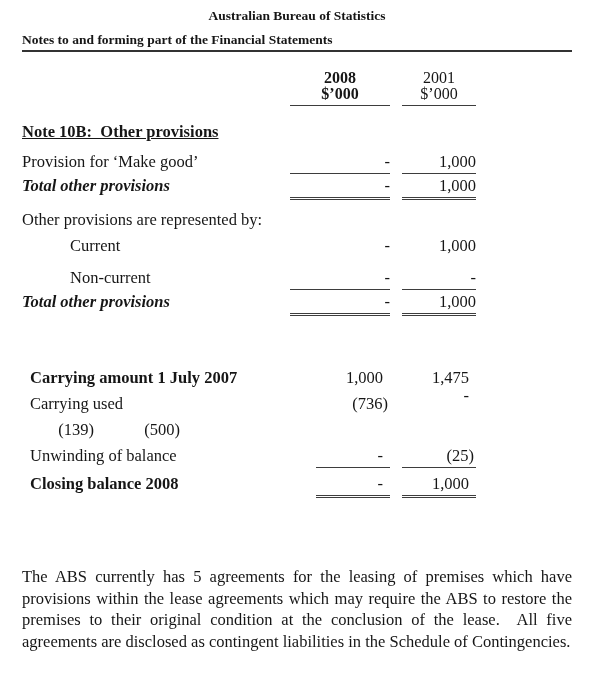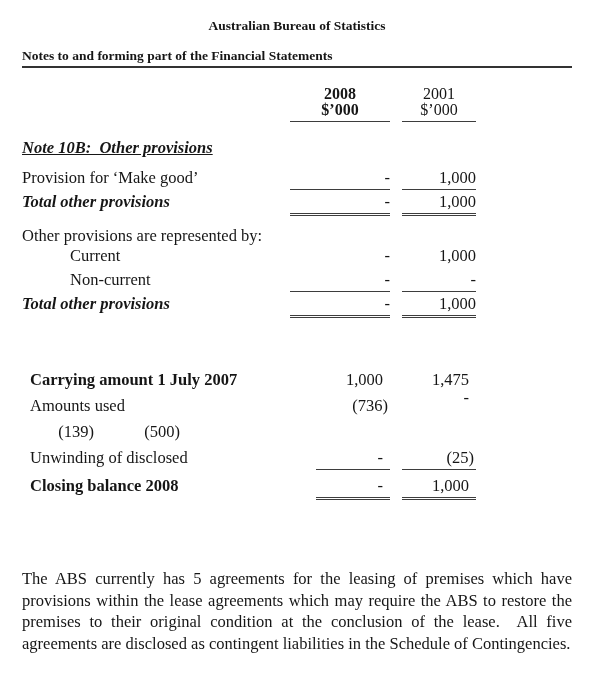--- a/index.html
+++ b/index.html
@@ -5,30 +5,30 @@
   html, body { margin: 0; padding: 0; }
   body {
     width: 600px; height: 679px;
     background: #ffffff;
     color: #161616;
     font-family: "Liberation Serif", serif;
     font-size: 16.5px;
     line-height: 1.22;
     overflow: hidden;
   }
-  .page { padding: 18px 28px 0 22px; }
+  .page { padding: 8px 28px 0 22px; }
 
   .org-title {
     text-align: center;
     font-weight: bold;
     font-size: 13.5px;
     line-height: 16px;
   }
   .doc-heading {
-    margin-top: 14px;
+    margin-top: 8px;
     font-weight: bold;
     font-size: 13.5px;
     line-height: 15px;
     padding-bottom: 3px;
     border-bottom: 2px solid #333;
   }
 
   
   .cols { width: 454px; }
   .finrow { display: flex; align-items: baseline; }
@@ -44,33 +44,32 @@
 
   .colhead { margin-top: 18px; }
   .colhead .cell { text-align: center; font-size: 16px; line-height: 16px; padding-bottom: 3px; }
   .colhead .c1 { font-weight: bold; }
 
   .note-heading {
     margin: 16px 0 10px 0;
     font-weight: bold;
     text-decoration: underline;
     line-height: 20px;
-    font-style: italic;
   }
 
   .bolditalic { font-weight: bold; font-style: italic; }
   .bold { font-weight: bold; }
   .indent { padding-left: 48px; }
   .t2 .lbl { padding-left: 8px; }
 
   .m2  { margin-bottom: 2px; }
-  .m4  { margin-bottom: 4px; }
+  .m4  { margin-bottom: 12px; }
   .m10 { margin-bottom: 10px; }
 
-  .textline { line-height: 20px; }
+  .textline { margin-bottom: 6px; line-height: 20px; }
 
   .t2 { margin-top: 52px; }
   .t2 .finrow { margin-bottom: 6px; }
   .pad { padding-right: 7px; }
   .par { padding-right: 2px; }
   .raised { position: relative; top: -8px; }
 
   .bodypara {
     margin-top: 68px;
     width: 550px;
@@ -146,34 +145,34 @@
   <div class="cols t2">
 
     <div class="finrow">
       <div class="lbl bold">Carrying amount 1 July 2007</div>
       <div class="cell c1 pad">1,000</div>
       <div class="sp"></div>
       <div class="cell c2 pad">1,475</div>
     </div>
 
     <div class="finrow">
-      <div class="lbl">Amounts used</div>
+      <div class="lbl">Carrying used</div>
       <div class="cell c1 par">(736)</div>
       <div class="sp"></div>
       <div class="cell c2 pad raised">-</div>
     </div>
 
     <div class="finrow">
       <div class="cell c1 par">(139)</div>
       <div class="sp"></div>
       <div class="cell c2 par">(500)</div>
     </div>
 
     <div class="finrow">
-      <div class="lbl">Unwinding of disclosed</div>
+      <div class="lbl">Unwinding of balance</div>
       <div class="cell c1 u1 pad">-</div>
       <div class="sp"></div>
       <div class="cell c2 u1 par">(25)</div>
     </div>
 
     <div class="finrow">
       <div class="lbl bold">Closing balance 2008</div>
       <div class="cell c1 u2 pad">-</div>
       <div class="sp"></div>
       <div class="cell c2 u2 pad">1,000</div>

